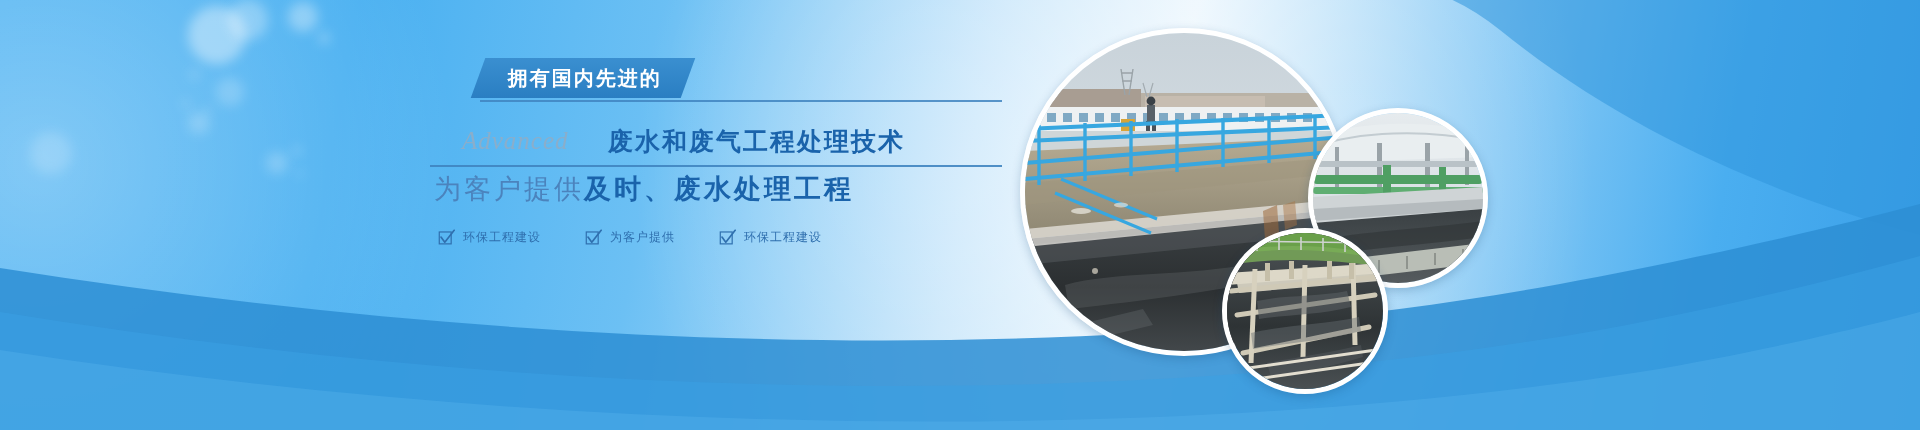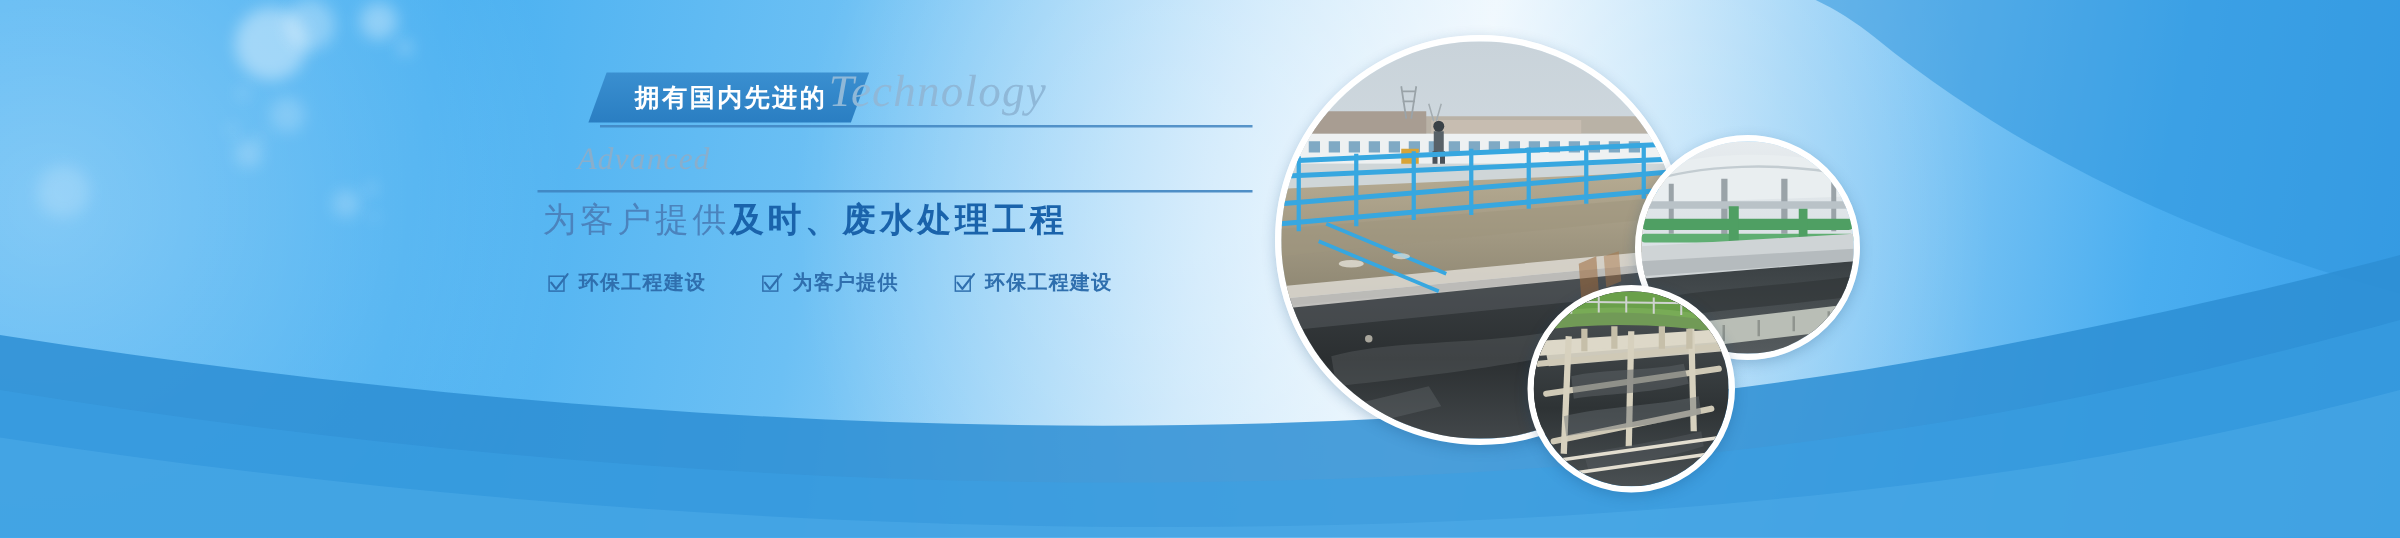--- a/index.html
+++ b/index.html
@@ -40,21 +40,21 @@
     white-space:nowrap;
   }
   .tech{
     position:absolute;left:233px;top:-4px;
     font-family:"Liberation Serif","DejaVu Serif",serif;
     font-style:italic;font-size:36px;color:#8fb8d8;letter-spacing:1px;
     white-space:nowrap;
   }
   .rule1{position:absolute;left:50px;top:44px;width:522px;height:2px;background:#3f84c0;opacity:.85;}
 
-  .row2{position:relative;height:44px;margin-top:8px;}
+  .row2{position:relative;height:44px;margin-top:21px;}
   .adv{
     position:absolute;left:32px;top:4px;
     font-family:"Liberation Serif","DejaVu Serif",serif;
     font-style:italic;font-size:25px;color:#8aaecb;letter-spacing:1px;
     white-space:nowrap;
   }
   .sub-cn{
     position:absolute;left:178px;top:2px;
     font-size:25px;font-weight:bold;color:#1a63ab;letter-spacing:2px;
     white-space:nowrap;
@@ -73,21 +73,21 @@
     padding-left:4px;
   }
   .tagline .t-light{color:#4b83bd;font-weight:normal;}
   .tagline .t-bold{color:#1a63ab;font-weight:bold;}
 
   .features{
     margin-top:22px;display:flex;align-items:center;gap:44px;padding-left:8px;
   }
   .feature{display:flex;align-items:center;gap:8px;white-space:nowrap;}
   .feature .chk{width:17px;height:17px;display:block;}
-  .feature .fl{font-size:16px;color:#2f6fae;letter-spacing:1px;font-weight:bold;}
+  .feature .fl{font-size:12px;color:#2f6fae;letter-spacing:1px;}
 
   
   .photo{
     position:absolute;border-radius:50%;overflow:hidden;
     border:5px solid #ffffff;
     box-shadow:0 3px 10px rgba(20,70,120,.25);
   }
   .photo .inner{position:absolute;inset:0;overflow:hidden;}
   .photo svg{position:absolute;top:0;left:0;}
 
@@ -127,26 +127,26 @@
       <path d="M0,150 C560,236 1160,246 1640,172 C1760,152 1860,128 1920,112 L1920,230 L0,230 Z" fill="#59b4ee" opacity="0.35"></path>
     </svg>
   </div>
 
   <div class="copy">
 
     <div class="row1">
       <div class="tag">
         <span>拥有国内先进的</span>
       </div>
-      <div class="tech">Technology</div>
       <div class="rule1"></div>
     </div>
 
     <div class="row2">
       <div class="adv">Advanced</div>
+      <div class="sub-cn">废水和废气工程处理技术</div>
       <div class="rule2"></div>
     </div>
 
 
     <div class="tagline">
       <span class="t-light">为客户提供</span><span class="t-bold">及时、废水处理工程</span>
     </div>
 
     <div class="features">
       <div class="feature">

